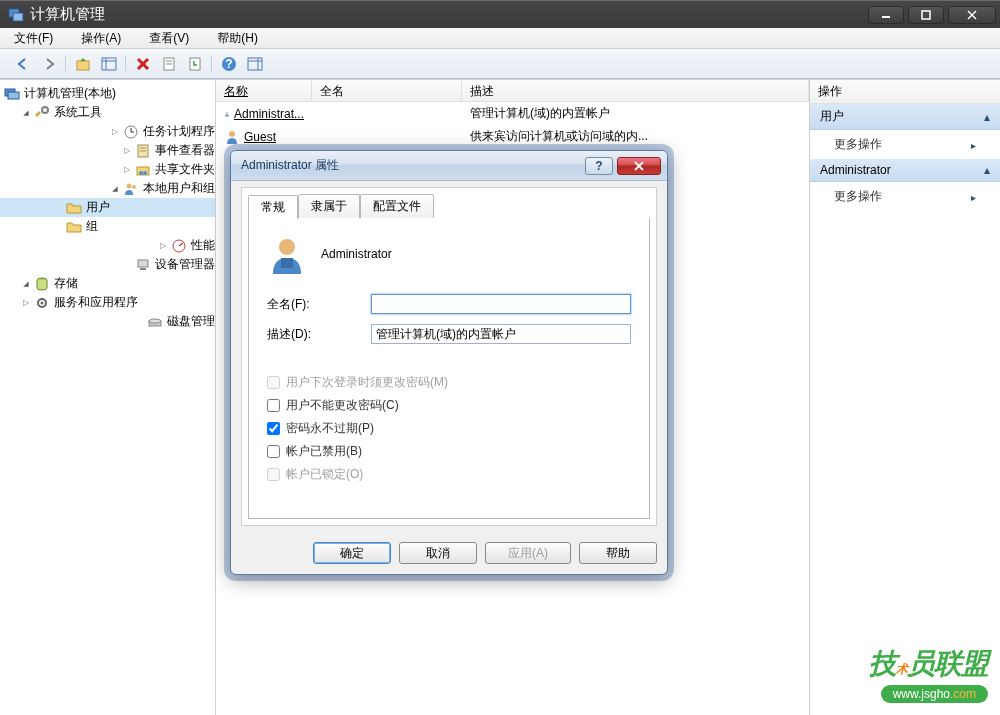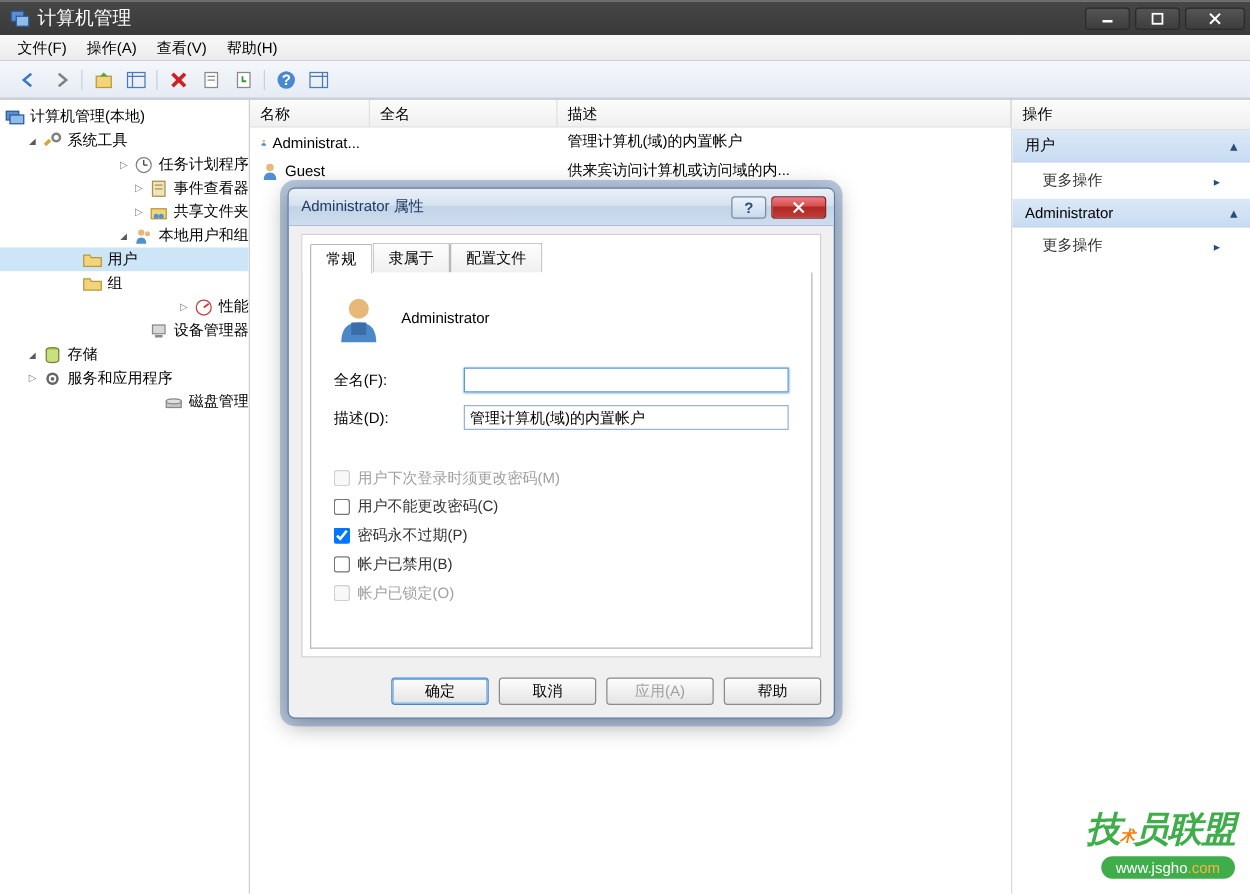--- a/index.html
+++ b/index.html
@@ -8,51 +8,51 @@
 
 .titlebar { height: 28px; background: linear-gradient(#464646, #3a3a3a); display: flex; align-items: center; padding: 0 4px; color: #fff; border-top: 1px solid #6b6b6b; }
 .titlebar .app-icon { width: 16px; height: 16px; margin: 0 6px 0 4px; display: inline-flex; }
 .titlebar .title-text { flex: 1; font-size: 15px; }
 .win-btns { display: flex; gap: 0; }
 .win-btn { width: 36px; height: 18px; background: linear-gradient(#545454,#3d3d3d); border: 1px solid #2b2b2b; border-radius: 3px; margin-left: 4px; display: flex; align-items: center; justify-content: center; color: #fff; font-size: 10px; }
 .win-btn svg { width: 10px; height: 10px; }
 .win-btn.close { width: 48px; background: linear-gradient(#555,#3d3d3d); }
 
 
-.menubar { height: 21px; background: linear-gradient(#f8f8f8,#ececec); border-bottom: 1px solid #d0d0d0; display: flex; align-items: center; padding: 0 6px; }
+.menubar { height: 21px; background: linear-gradient(#f8f8f8,#ececec); border-bottom: 1px solid #d0d0d0; display: flex; align-items: center; padding: 0 6px; gap: 12px; }
 .menubar .menu-item { padding: 2px 8px; cursor: default; }
 
 
 .toolbar { height: 30px; background: linear-gradient(#f4f7fb,#e6ecf4); border-bottom: 1px solid #b8c4d4; display: flex; align-items: center; padding: 2px 6px; }
 .tb-group { display: flex; align-items: center; padding: 0 4px; position: relative; }
 .tb-group::after { content: ""; position: absolute; right: 0; top: 4px; bottom: 4px; width: 1px; background: #c8d0dc; }
 .tb-group:last-child::after { display: none; }
 .tb-btn { width: 24px; height: 24px; display: flex; align-items: center; justify-content: center; margin: 0 1px; border-radius: 2px; }
 .tb-btn svg { width: 16px; height: 16px; }
 
 
 .main { position: absolute; top: 79px; bottom: 0; left: 0; right: 0; display: flex; border-top: 1px solid #d0d0d0; }
 
 
-.tree-panel { width: 200px; background: #fff; border-right: 1px solid #d0d0d0; overflow: auto; padding: 4px 0; }
+.tree-panel { width: 216px; background: #fff; border-right: 1px solid #d0d0d0; overflow: auto; padding: 4px 0; }
 .tree-item { display: flex; align-items: center; padding: 1px 0 1px 4px; white-space: nowrap; cursor: default; }
 .tree-item.selected { background: #cde6f7; }
 .tree-item .expander { width: 12px; height: 12px; display: inline-flex; align-items: center; justify-content: center; margin-right: 2px; }
 .tree-item .node-icon { width: 16px; height: 16px; display: inline-flex; align-items: center; justify-content: center; margin-right: 4px; }
 .tree-item .node-icon svg { width: 16px; height: 16px; }
 .indent-1 { padding-left: 4px; }
 .indent-2 { padding-left: 20px; }
 .indent-3 { padding-left: 36px; justify-content: flex-end; }
 .indent-4 { padding-left: 52px; }
 
 
 .list-panel { flex: 1; background: #fff; border-right: 1px solid #d0d0d0; display: flex; flex-direction: column; }
 .list-header { height: 22px; display: flex; border-bottom: 1px solid #e0e0e0; background: linear-gradient(#fcfcfc,#f0f0f0); }
 .list-header .col { padding: 3px 8px; border-right: 1px solid #e0e0e0; }
-.col-name { width: 96px; }
+.col-name { width: 96px; text-decoration: underline; }
 .col-full { width: 150px; }
 .col-desc { flex: 1; }
 .list-body { flex: 1; }
 .list-row { display: flex; padding: 1px 0; align-items: center; }
 .list-row .cell { padding: 2px 8px; display: flex; align-items: center; }
 .list-row .row-icon { width: 16px; height: 16px; margin-right: 4px; }
 
 
 .actions-panel { width: 190px; background: #fff; display: flex; flex-direction: column; }
 .actions-title { padding: 3px 8px; background: linear-gradient(#fcfcfc,#f0f0f0); border-bottom: 1px solid #e0e0e0; }

